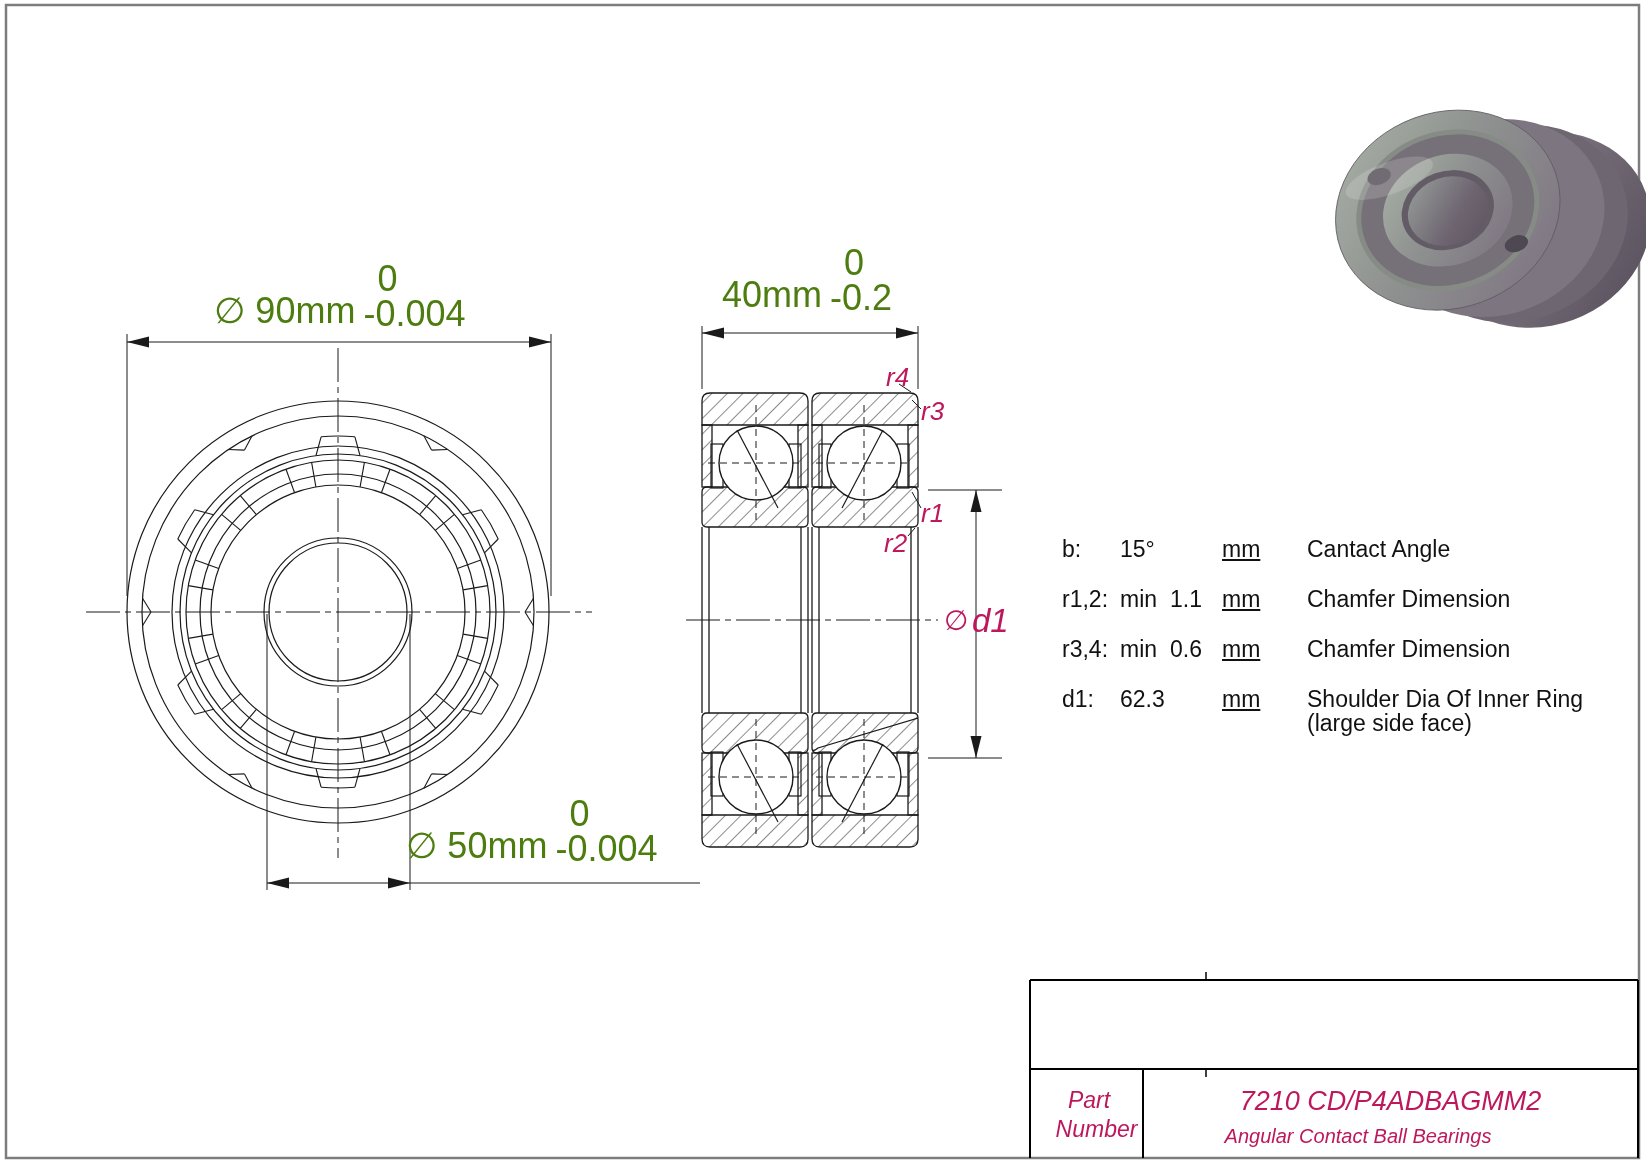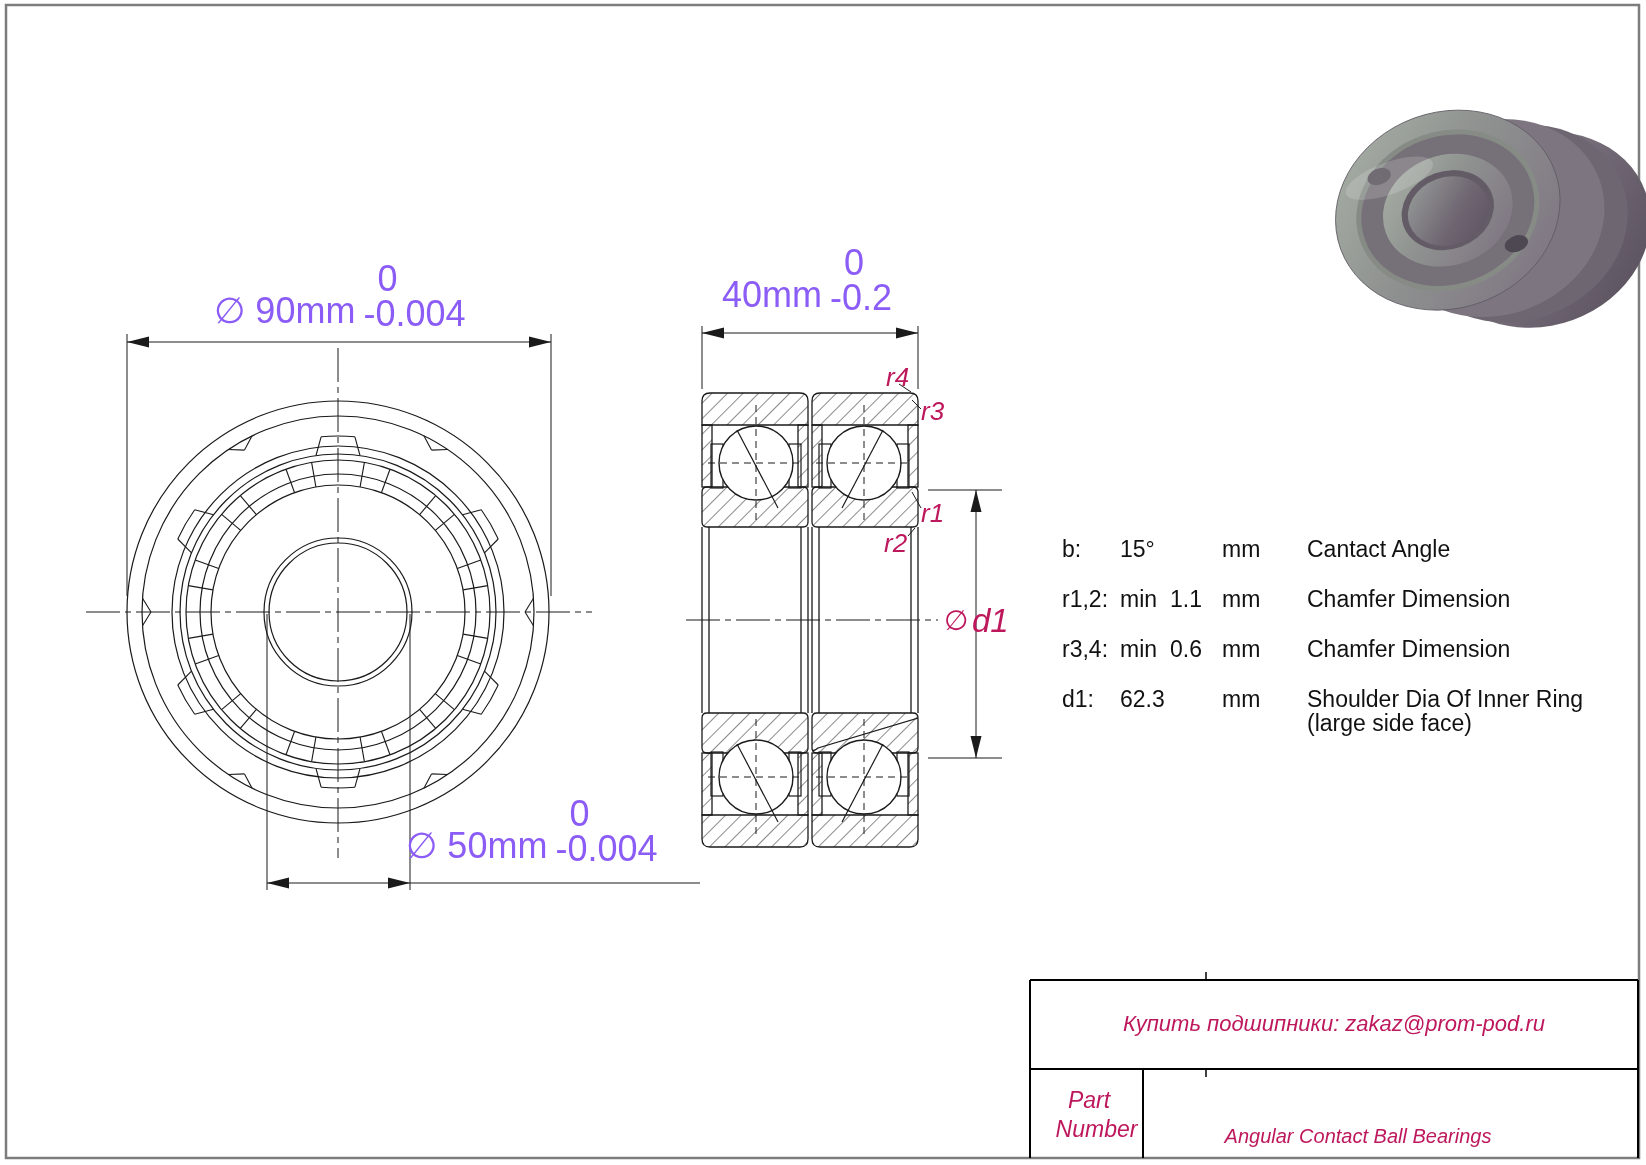--- a/index.html
+++ b/index.html
@@ -1,29 +1,29 @@
 <!DOCTYPE html>
 <html><head>
 <meta charset="utf-8">
 <style>
   html,body{margin:0;padding:0;background:#fff;}
   #page{position:relative;width:1646px;height:1165px;background:#fff;overflow:hidden;
         font-family:"Liberation Sans","DejaVu Sans",sans-serif;color:#111;}
   svg{position:absolute;left:0;top:0;}
   .txt{position:absolute;color:#be185d;white-space:nowrap;line-height:1;font-style:italic;}
-  .dim{position:absolute;display:flex;align-items:flex-end;font-size:36px;color:#8b5cf6;}
+  .dim{position:absolute;display:flex;align-items:flex-end;font-size:36px;color:#4d7c0f;}
   .dim .tol{display:flex;flex-direction:column;margin-left:8px;line-height:0.97;}
   .dim .tol .t0{padding-left:14px;}
   .rlabel{font-size:26px;}
   .spec-row{position:absolute;left:1062px;font-size:23px;}
   .spec-row span{position:absolute;top:0;white-space:nowrap;}
   .sp-param{left:0;}
   .sp-v1{left:58px;}
   .sp-v2{left:108px;}
-  .sp-unit{left:160px;}
+  .sp-unit{left:160px;text-decoration:underline;}
   .sp-desc{left:245px;}
   .sp-desc2{left:245px;top:24px !important;}
   .tb-center{text-align:center;}
 </style>
 </head>
 <body>
 
 <div id="page">
 
 <svg width="1646" height="1165" viewBox="0 0 1646 1165">
@@ -316,18 +316,18 @@
     <span class="sp-desc">Chamfer Dimension</span>
   </div>
   <div class="spec-row" style="top:686px;">
     <span class="sp-param">d1:</span>
     <span class="sp-v1">62.3</span>
     <span class="sp-unit">mm</span>
     <span class="sp-desc">Shoulder Dia Of Inner Ring</span>
     <span class="sp-desc2">(large side face)</span>
   </div>
 
-  <div class="txt tb-center" style="left:1030px;top:1013px;width:608px;font-size:22px;">Купить подшипники: zakaz@prom-pod.ru</div>
   <div class="txt tb-center" style="left:1030px;top:1089px;width:118px;font-size:23px;">Part</div>
   <div class="txt tb-center" style="left:1030px;top:1118px;width:133px;font-size:23px;">Number</div>
+  <div class="txt tb-center" style="left:1143px;top:1088px;width:495px;font-size:27px;">7210 CD/P4ADBAGMM2</div>
   <div class="txt tb-center" style="left:1143px;top:1126px;width:430px;font-size:20px;">Angular Contact Ball Bearings</div>
 
 </div>
 
 </body></html>

